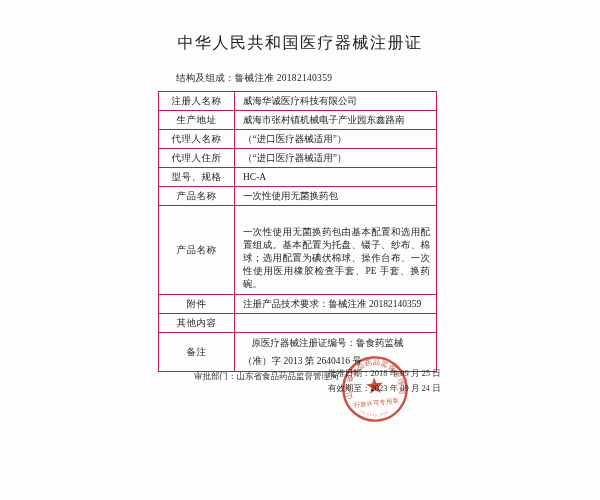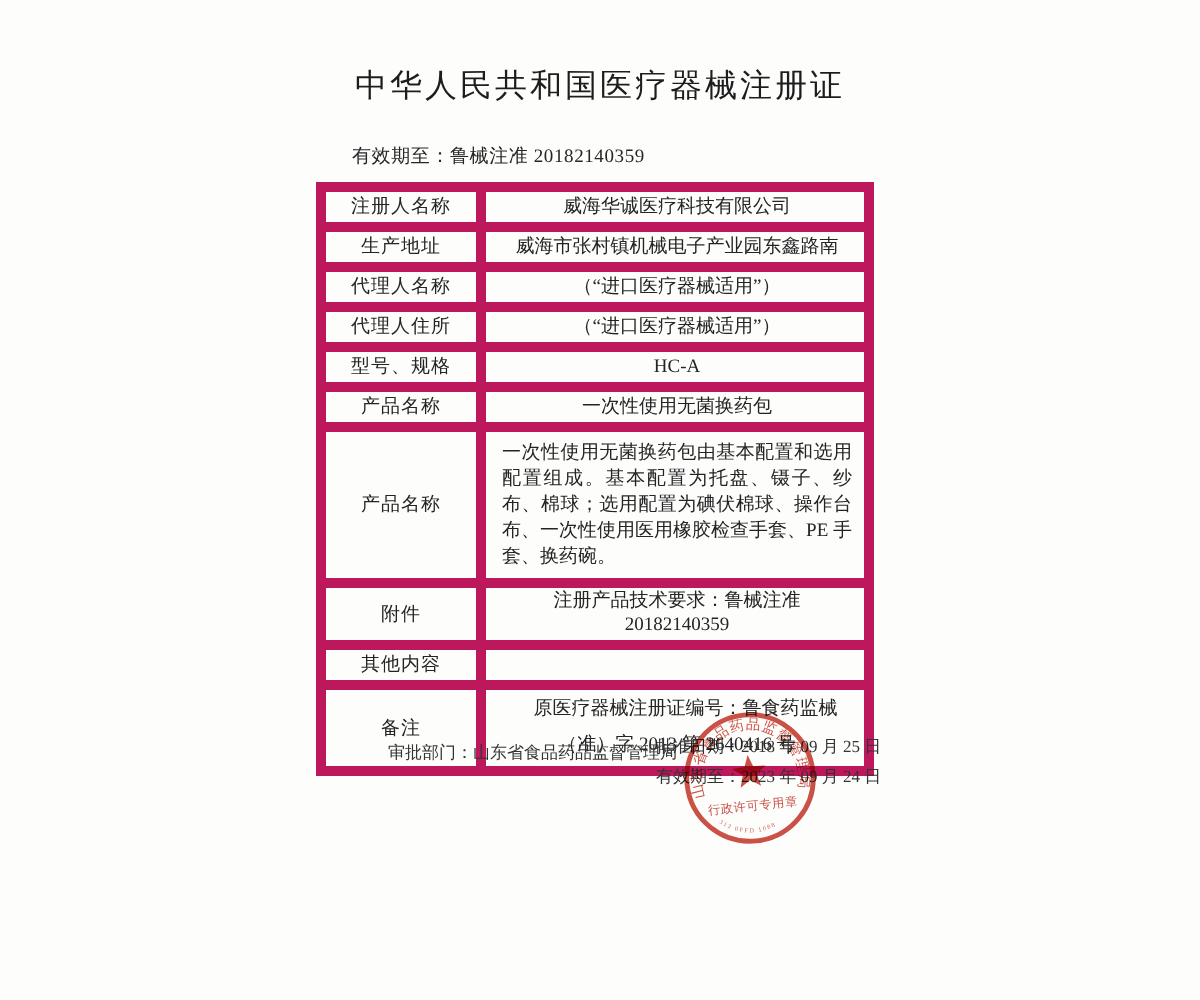--- a/index.html
+++ b/index.html
@@ -19,30 +19,30 @@
   .regline {
     position:absolute; left:176px; top:72px;
     font-size:9.5px; color:#262626; letter-spacing:0.3px;
   }
 
   table.cert {
     position:absolute; left:158px; top:91px; width:279px;
     border-collapse:collapse; table-layout:fixed;
   }
   table.cert td {
-    border:5px solid #be185d;
+    border:1px solid #be185d;
     font-size:9.5px; color:#242424;
     vertical-align:middle;
     overflow:hidden;
   }
   td.lbl { width:71px; text-align:center; letter-spacing:0.5px; padding:1px 2px; }
-  td.val { padding:1px 6px 1px 8px; line-height:12px;text-align:center; }
+  td.val { padding:1px 6px 1px 8px; line-height:12px; }
   tr.r-norm  { height:19px; }
   tr.r-tall  { height:52px; }
-  tr.r-tall td.val { line-height:13px; text-align:justify; padding-top:5px; padding-bottom:3px; }
+  tr.r-tall td.val { line-height:13px; text-align:justify; padding-top:20px; padding-bottom:3px; }
   tr.r-remark { height:38px; }
   tr.r-remark td.val { line-height:18px; text-indent:0.9em; }
 
   .dept {
     position:absolute; left:158px; top:371px;
     font-size:8.5px; color:#333;padding-left:36px;
   }
   .dates {
     position:absolute; left:328px; top:366px;
     font-size:8.5px; color:#333; line-height:15px;
@@ -56,21 +56,21 @@
   }
 </style>
 </head>
 <body>
 
 <div class="page">
 
   <h1 class="title">中华人民共和国医疗器械注册证</h1>
 
   <div class="regline">
-    <span>有效期至：</span><span>鲁械注准 20182140359</span>
+    <span>结构及组成：</span><span>鲁械注准 20182140359</span>
   </div>
 
   <table class="cert">
     <tbody>
       <tr class="r-norm">
         <td class="lbl">注册人名称</td>
         <td class="val">威海华诚医疗科技有限公司</td>
       </tr>
       <tr class="r-norm">
         <td class="lbl">生产地址</td>

